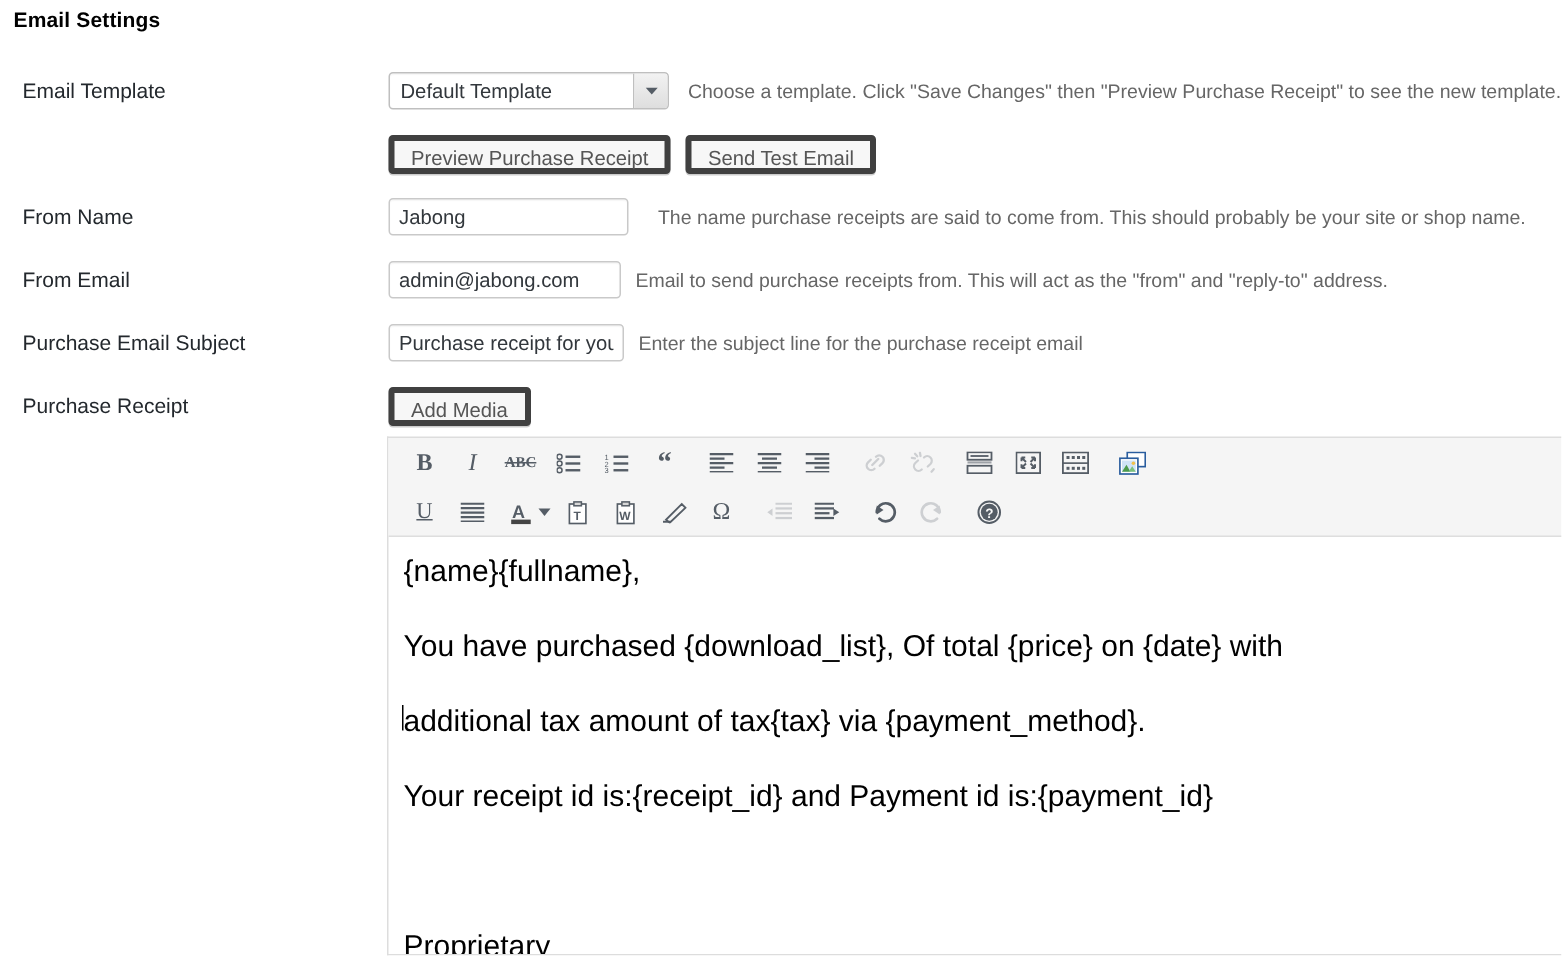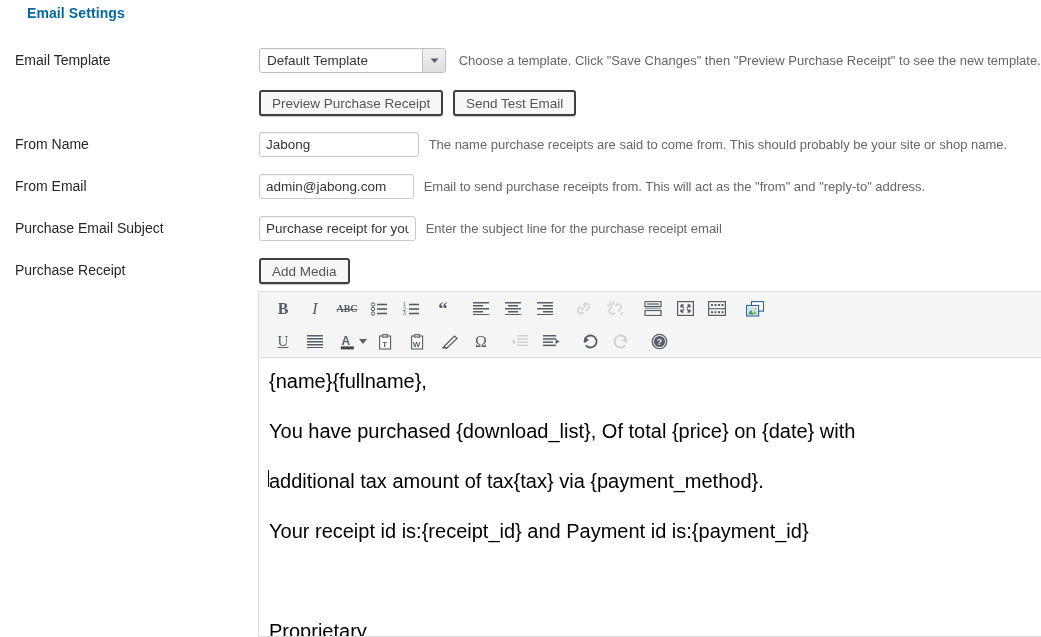--- a/index.html
+++ b/index.html
@@ -13,25 +13,25 @@
     overflow: hidden;
     font-family: "Liberation Sans", sans-serif;
     font-size: 13px;
     color: #444444;
     position: relative;
   }
 
   
   .page-heading {
     position: absolute;
-    left: 27px;
+    left: 9px;
     top: 5px;
     font-size: 14px;
     font-weight: bold;
-    color: #0369a1;
+    color: #000000;
     letter-spacing: 0.1px;
   }
 
   
   .form-table {
     position: absolute;
     left: 0;
     top: 40px;
     width: 1041px;
   }
@@ -99,21 +99,21 @@
   }
   .select-arrow-box svg { display:block; }
 
   
   .btn {
     display: inline-block;
     box-sizing: border-box;
     height: 26px;
     line-height: 24px;
     padding: 0 11px;
-    border: 2px solid #404040;
+    border: 4px solid #404040;
     border-radius: 3px;
     background: #f7f7f7;
     color: #555555;
     font-family: "Liberation Sans", sans-serif;
     font-size: 13.5px;
     white-space: nowrap;
     vertical-align: middle;
     cursor: pointer;
     box-shadow: 0 1px 0 #cccccc;
   }
@@ -276,21 +276,21 @@
     <div class="row-field" style="top:50px;">
       <button class="btn">Preview Purchase Receipt</button>
       <button class="btn">Send Test Email</button>
     </div>
   </div>
 
   <div class="row" style="height:42px;">
     <div class="row-label" style="top:12px;">From Name</div>
     <div class="row-field" style="top:8px;">
       <input class="txt txt-fromname" type="text" value="Jabong" style="">
-      <span class="desc" style="margin-left:6px;">The name purchase receipts are said to come from. This should probably be your site or shop name.</span>
+      <span class="desc" style="margin-left:16px;">The name purchase receipts are said to come from. This should probably be your site or shop name.</span>
     </div>
   </div>
 
   <div class="row" style="height:42px;">
     <div class="row-label" style="top:12px;">From Email</div>
     <div class="row-field" style="top:8px;">
       <input class="txt txt-fromemail" type="text" value="admin@jabong.com" style="">
       <span class="desc" style="margin-left:6px;">Email to send purchase receipts from. This will act as the "from" and "reply-to" address.</span>
     </div>
   </div>

